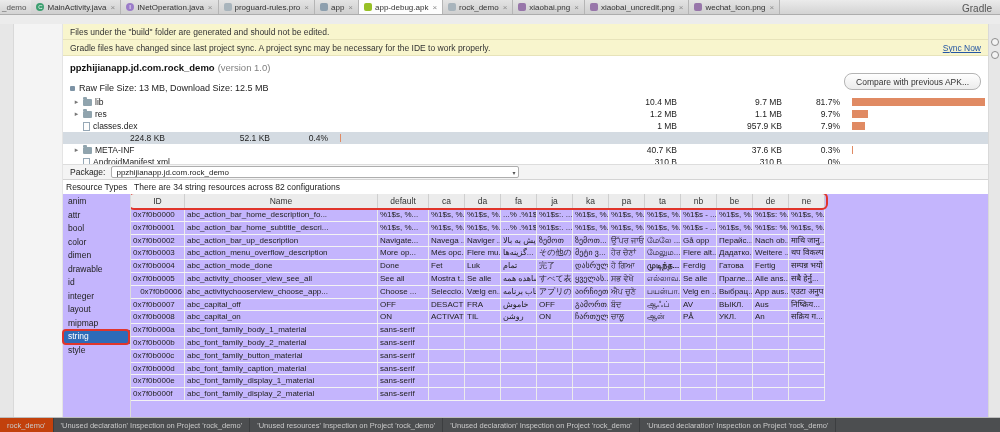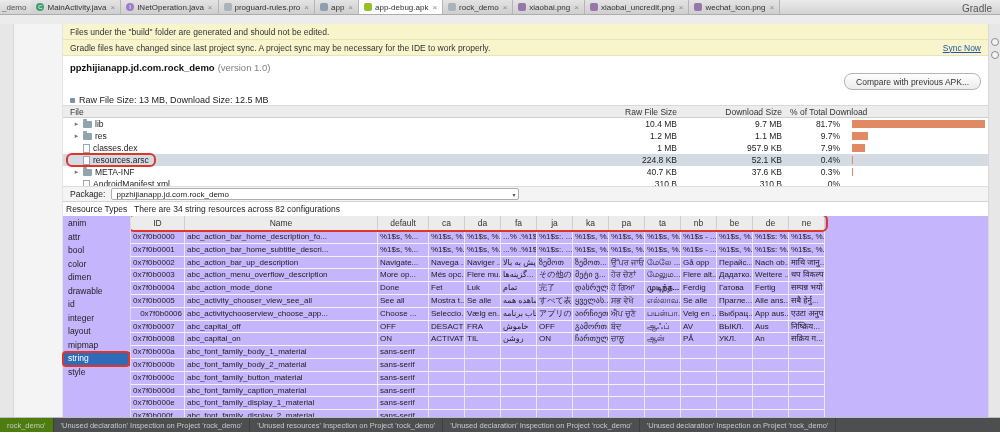--- a/index.html
+++ b/index.html
@@ -36,21 +36,21 @@
 
 
 .banner{flex:0 0 16px;background:#f8f5cd;border-bottom:1px solid #e7e3ba;display:flex;align-items:center;padding:0 7px;font-size:8.5px;color:#333;white-space:nowrap;overflow:hidden}
 .sync-link{margin-left:auto;color:#2456a4;text-decoration:underline;cursor:pointer;font-size:8.5px}
 
 
 .apk-head{flex:0 0 40px;padding:5px 7px 0;position:relative;background:#fff}
 .apk-title{font-size:9.5px;margin-top:1px}
 .apk-title b{font-weight:bold;color:#111}
 .apk-version{color:#808080;margin-left:3px}
-.size-line{margin-top:22px;display:flex;align-items:center;gap:4px;font-size:9px;color:#222}
+.size-line{margin-top:10px;display:flex;align-items:center;gap:4px;font-size:9px;color:#222}
 .bullet{width:5px;height:5px;background:#7d93a5;border-radius:1px;flex:0 0 5px}
 .compare-btn{position:absolute;right:7px;top:17px;height:17px;padding:0 11px;font-size:8.5px;font-family:"Liberation Sans",sans-serif;border:1px solid #b4b4b4;border-radius:8px;background:linear-gradient(#fefefe,#ececec);color:#333;cursor:pointer}
 
 
 .ftable-head{flex:0 0 13px;background:#ececec;border-top:1px solid #dadada;border-bottom:1px solid #cfcfcf;display:flex;align-items:center;font-size:8.5px;color:#333}
 .fh-file{flex:1;padding-left:7px}
 .fh-raw{width:110px;text-align:right;padding-right:8px}
 .fh-dl{width:105px;text-align:right;padding-right:8px}
 .fh-pct{width:198px;text-align:left}
 .frows{flex:0 0 68px;overflow:hidden}
@@ -88,21 +88,21 @@
 .str-table{flex:1;min-width:0;overflow:hidden;position:relative}
 .str-head{display:flex;height:15px;width:694px;background:#ececec;border-bottom:1px solid #cfcfcf;position:relative}
 .s-hcell{border-right:1px solid #cfcfcf;font-size:8.5px;display:flex;align-items:center;justify-content:center;color:#333;overflow:hidden;white-space:nowrap;flex:0 0 auto}
 .head-annot{position:absolute;inset:-2px -3px;border:2px solid #e0352b;border-radius:6px;pointer-events:none;z-index:3}
 .s-row{display:flex;height:12.8px;width:694px;border-bottom:1px solid #f3f3f3}
 .s-cell{border-right:1px solid #ebebeb;font-size:8px;line-height:12.8px;padding:0 2px;overflow:hidden;white-space:nowrap;color:#222;flex:0 0 auto}
 
 
 .statusbar{flex:0 0 15px;background:#4c4e50;border-top:1px solid #bdbdbd;display:flex;align-items:stretch;overflow:hidden}
 .stab{display:flex;align-items:center;padding:0 7px;font-size:7.5px;color:#c9c9c9;border-right:1px solid #3c3e40;white-space:nowrap;overflow:hidden;cursor:default}
-.stab.partial{background:#4d7c0f}
+.stab.partial{background:#c2410c}
 </style>
 </head>
 <body>
 
 <div class="app">
 
   <div class="tabbar">
     <span class="strip-label">_demo</span>
     <div class="tabs" id="editor-tabs">
         <div class="etab">
@@ -175,26 +175,20 @@
         <div class="apk-title">
           <b>ppzhijianapp.jd.com.rock_demo</b><span class="apk-version">(version 1.0)</span>
         </div>
         <div class="size-line">
           <span class="bullet"></span>
           <span>Raw File Size: 13 MB, Download Size: 12.5 MB</span>
         </div>
         <button class="compare-btn">Compare with previous APK...</button>
       </div>
 
-      <div class="ftable-head">
-        <div class="fh-file">File</div>
-        <div class="fh-raw">Raw File Size</div>
-        <div class="fh-dl">Download Size</div>
-        <div class="fh-pct">% of Total Download</div>
-      </div>
 
       <div class="frows" id="file-rows">
           <div class="frow">
             <div class="fcell name">
               <span class="name-wrap">
                 <span class="tree-arrow">▸</span>
                 <span class="icon-folder"></span>
                 <span class="fname">lib</span>
               </span>
             </div>
@@ -229,28 +223,20 @@
               </span>
             </div>
             <div class="fcell num">1 MB</div>
             <div class="fcell num2">957.9 KB</div>
             <div class="fcell pct">7.9%</div>
             <div class="fcell bar">
               <div class="bar-inner" style="width: 9.638%;"></div>
             </div>
           </div>
           <div class="frow selected">
-            <div class="fcell name">
-              <span class="name-wrap annotated">
-                <span class="tree-arrow"></span>
-                <span class="icon-file"></span>
-                <span class="fname">resources.arsc</span>
-                <span class="annot-box"></span>
-              </span>
-            </div>
             <div class="fcell num">224.8 KB</div>
             <div class="fcell num2">52.1 KB</div>
             <div class="fcell pct">0.4%</div>
             <div class="fcell bar">
               <div class="bar-inner" style="width: 0.488%;"></div>
             </div>
           </div>
           <div class="frow">
             <div class="fcell name">
               <span class="name-wrap">

